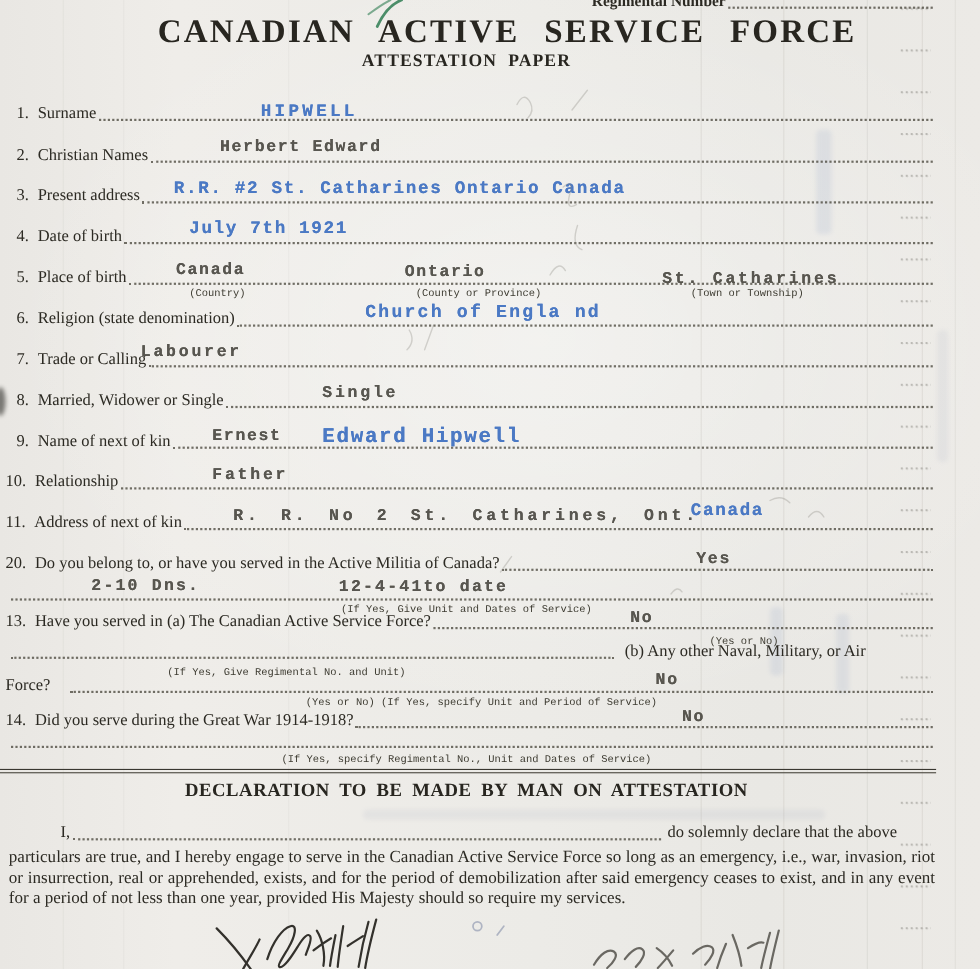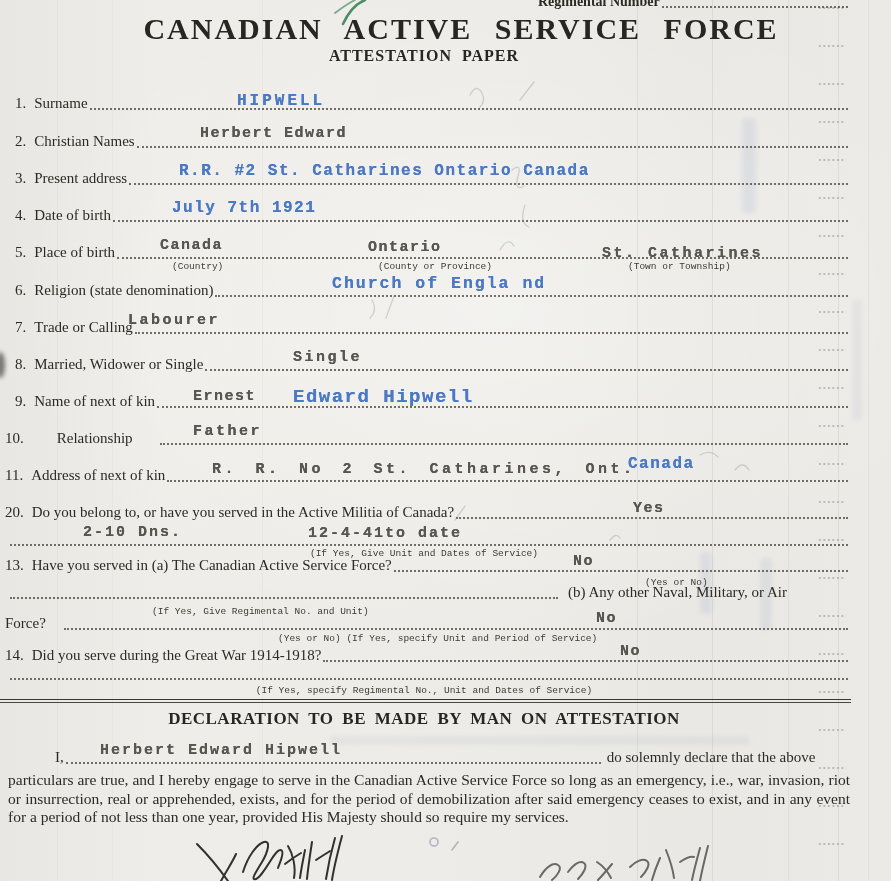--- a/index.html
+++ b/index.html
@@ -93,21 +93,21 @@
     <span class="lbl">Christian Names</span>
     <span class="leader"></span>
   </div>
   <div class="typed dark" style="left:200px; top:126px;">Herbert Edward</div>
 
   <div class="row" style="top:169px; left:15px;">
     <span class="num">3.</span>
     <span class="lbl">Present address</span>
     <span class="leader"></span>
   </div>
-  <div class="typed blue" style="left:158px; top:163px; font-size:16px;margin-left:21px;">R.R. #2 St. Catharines Ontario Canada</div>
+  <div class="typed blue" style="left:158px; top:163px; font-size:16px;">R.R. #2 St. Catharines Ontario Canada</div>
 
   <div class="row" style="top:206px; left:15px;">
     <span class="num">4.</span>
     <span class="lbl">Date of birth</span>
     <span class="leader"></span>
   </div>
   <div class="typed blue" style="left:172px; top:200px; font-size:16px;">July 7th 1921</div>
 
   <div class="row" style="top:243px; left:15px;">
     <span class="num">5.</span>
@@ -143,21 +143,21 @@
   <div class="typed dark" style="left:293px; top:350px; letter-spacing:2.5px;">Single</div>
 
   <div class="row" style="top:392px; left:15px;">
     <span class="num">9.</span>
     <span class="lbl">Name of next of kin</span>
     <span class="leader"></span>
   </div>
   <div class="typed dark" style="left:193px; top:389px;">Ernest</div>
   <div class="typed blue" style="left:293px; top:387px; font-size:19px;">Edward Hipwell</div>
 
-  <div class="row" style="top:429px; left:5px;gap:25px;">
+  <div class="row" style="top:429px; left:5px;">
     <span class="num">10.</span>
     <span class="lbl">Relationship</span>
     <span class="leader"></span>
   </div>
   <div class="typed dark" style="left:193px; top:424px; letter-spacing:2.5px;">Father</div>
 
   <div class="row" style="top:466px; left:5px;">
     <span class="num">11.</span>
     <span class="lbl">Address of next of kin</span>
     <span class="leader"></span>
@@ -213,21 +213,20 @@
   <div class="sub centered" style="top:686px;">(If Yes, specify Regimental No., Unit and Dates of Service)</div>
 
   <div class="rule"></div>
   <div class="decl-heading">DECLARATION TO BE MADE BY MAN ON ATTESTATION</div>
 
   <div class="row" style="top:748px; left:55px;">
     <span class="lbl">I,</span>
     <span class="leader fixed" style="width:535px;"></span>
     <span class="lbl" style="margin-left:4px;">do solemnly declare that the above</span>
   </div>
-  <div class="typed dark" style="left:100px; top:743px; letter-spacing:2px;">Herbert Edward Hipwell</div>
 
   <div class="para">particulars are true, and I hereby engage to serve in the Canadian Active Service Force so long as an emergency, i.e., war, invasion, riot or insurrection, real or apprehended, exists, and for the period of demobilization after said emergency ceases to exist, and in any event for a period of not less than one year, provided His Majesty should so require my services.</div>
 
   <svg width="891" height="600" style="left:0; top:80px; opacity:.32;">
     <g stroke="#8a8880" stroke-width="1.3" fill="none" stroke-linecap="round">
       <path d="M470,15 q6,-12 12,-2 q4,8 -2,14"></path>
       <path d="M520,20 l14,-18"></path>
       <path d="M512,90 q10,-8 6,6 q-4,16 6,10"></path>
       <path d="M525,125 q-6,18 4,22"></path>
       <path d="M500,170 q8,-14 14,-4"></path>

